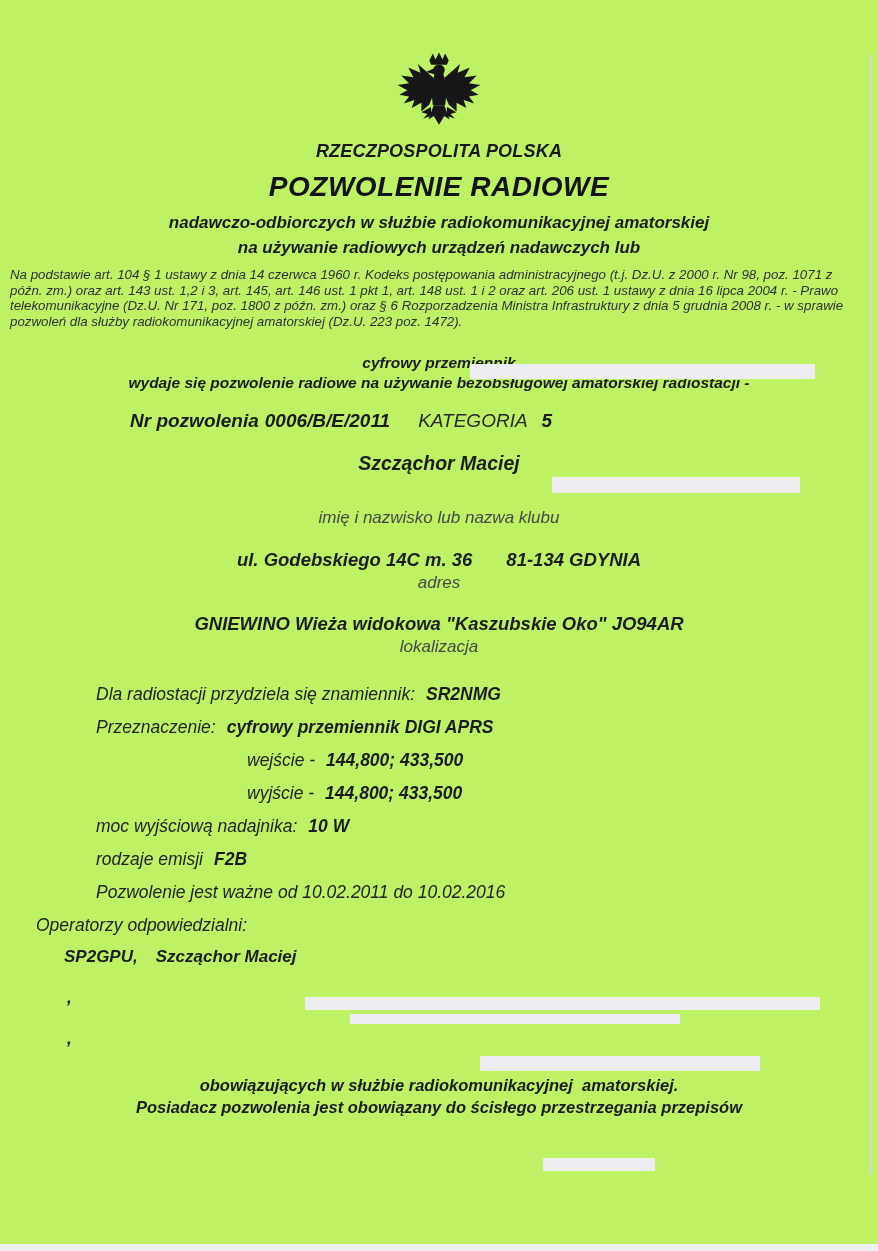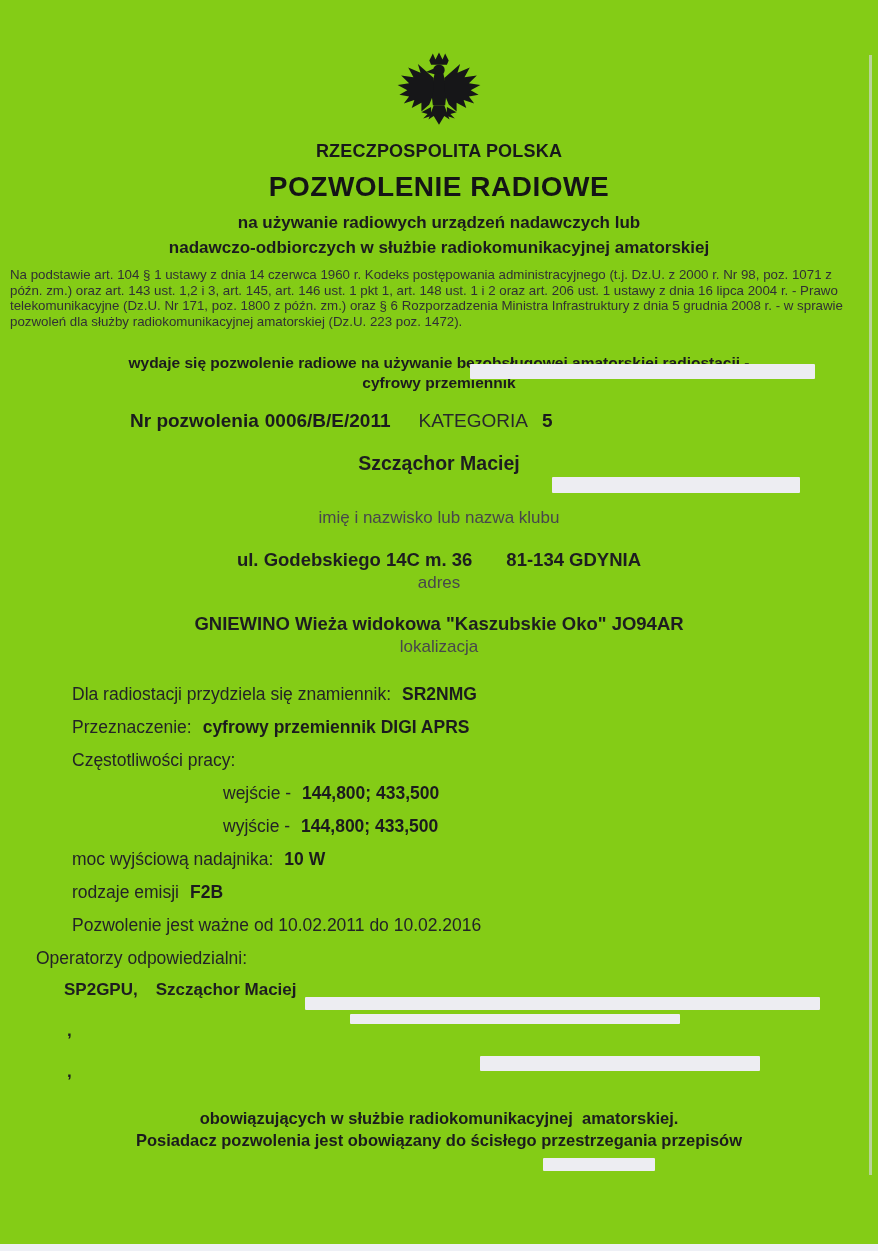--- a/index.html
+++ b/index.html
@@ -6,22 +6,23 @@
   body {
     width: 878px; height: 1251px;
     background: #f2f2f5;
     font-family: "Liberation Sans", sans-serif;
     color: #1d1d20;
     overflow: hidden;
   }
   .page {
     position: relative;
     width: 878px; height: 1251px;
-    background: #84cc16;
+    background: #bef264;
     box-sizing: border-box;
+    font-style: italic;
   }
   .center { text-align: center; }
 
   .emblem-wrap { padding-top: 52px; display: flex; justify-content: center; }
   .emblem-wrap svg { display: block; }
 
   .gov-lines {
     margin-top: 7px;
     font-weight: bold; font-size: 18px; line-height: 21px;
     letter-spacing: 0.2px; color: #18181b;
@@ -56,21 +57,21 @@
 
   .holder-name { margin-top: 20px; font-weight: bold; font-size: 19.5px; }
   .caption { font-size: 17px; color: #47474c; }
   .holder-caption { margin-top: 33px; }
   .address-line { margin-top: 21px; font-weight: bold; font-size: 18.5px; }
   .address-line .city { margin-left: 34px; }
   .addr-caption { margin-top: 2px; }
   .location-line { margin-top: 20px; font-weight: bold; font-size: 18.5px; }
   .loc-caption { margin-top: 2px; }
 
-  .details { margin-top: 27px; padding-left: 72px; font-size: 17.5px; color: #232327; }
+  .details { margin-top: 27px; padding-left: 96px; font-size: 17.5px; color: #232327; }
   .details .row { margin-bottom: 12px; line-height: 21px; }
   .details .row.indent { padding-left: 151px; }
   .details .value { font-weight: bold; margin-left: 11px; color: #1b1b1e; }
 
   .operators { margin-top: 8px; padding-left: 36px; font-size: 17.5px; }
   .operators .op-label { color: #232327; }
   .op-line { margin-top: 11px; padding-left: 28px; font-weight: bold; font-size: 17px; }
   .op-line .op-name { margin-left: 18px; }
   .op-empty { padding-left: 31px; font-weight: bold; font-size: 17px; margin-top: 21px; }
 
@@ -117,29 +118,29 @@
     </span>
   </div>
 
   <div class="gov-lines center">
     <div>RZECZPOSPOLITA POLSKA</div>
   </div>
 
   <div class="doc-title center">POZWOLENIE RADIOWE</div>
 
   <div class="doc-subtitle center">
+    <div>nadawczo-odbiorczych w służbie radiokomunikacyjnej amatorskiej</div>
     <div>na używanie radiowych urządzeń nadawczych lub</div>
-    <div>nadawczo-odbiorczych w służbie radiokomunikacyjnej amatorskiej</div>
   </div>
 
   <div class="legal">Na podstawie art. 104 § 1 ustawy z dnia 14 czerwca 1960 r. Kodeks postępowania administracyjnego (t.j. Dz.U. z 2000 r. Nr 98, poz. 1071 z późn. zm.) oraz art. 143 ust. 1,2 i 3, art. 145, art. 146 ust. 1 pkt 1, art. 148 ust. 1 i 2 oraz art. 206 ust. 1 ustawy z dnia 16 lipca 2004 r. - Prawo telekomunikacyjne (Dz.U. Nr 171, poz. 1800 z późn. zm.) oraz § 6 Rozporzadzenia Ministra Infrastruktury z dnia 5 grudnia 2008 r. - w sprawie pozwoleń dla służby radiokomunikacyjnej amatorskiej (Dz.U. 223 poz. 1472).</div>
 
   <div class="grant center">
+    <span>cyfrowy przemiennik</span>
     <span>wydaje się pozwolenie radiowe na używanie bezobsługowej amatorskiej radiostacji -</span>
-    <span>cyfrowy przemiennik</span>
   </div>
 
   <div class="permit-line">
     <span class="num-label">Nr pozwolenia</span><span class="num">0006/B/E/2011</span><span class="cat-label">KATEGORIA</span><span class="cat-value">5</span>
   </div>
 
   <div class="holder-name center">Szcząchor Maciej</div>
   <div class="caption holder-caption center">imię i nazwisko lub nazwa klubu</div>
 
   <div class="address-line center">
@@ -149,23 +150,20 @@
 
   <div class="location-line center">GNIEWINO Wieża widokowa "Kaszubskie Oko" JO94AR</div>
   <div class="caption loc-caption center">lokalizacja</div>
 
   <div class="details">
     <div class="row">
       <span>Dla radiostacji przydziela się znamiennik:</span><span class="value">SR2NMG</span>
     </div>
     <div class="row">
       <span>Przeznaczenie:</span><span class="value">cyfrowy przemiennik DIGI APRS</span>
-    </div>
-    <div class="row">
-      <span>Częstotliwości pracy:</span>
     </div>
     <div class="row indent">
       <span>wejście -</span><span class="value">144,800; 433,500</span>
     </div>
     <div class="row indent">
       <span>wyjście -</span><span class="value">144,800; 433,500</span>
     </div>
     <div class="row">
       <span>moc wyjściową nadajnika:</span><span class="value">10 W</span>
     </div>

